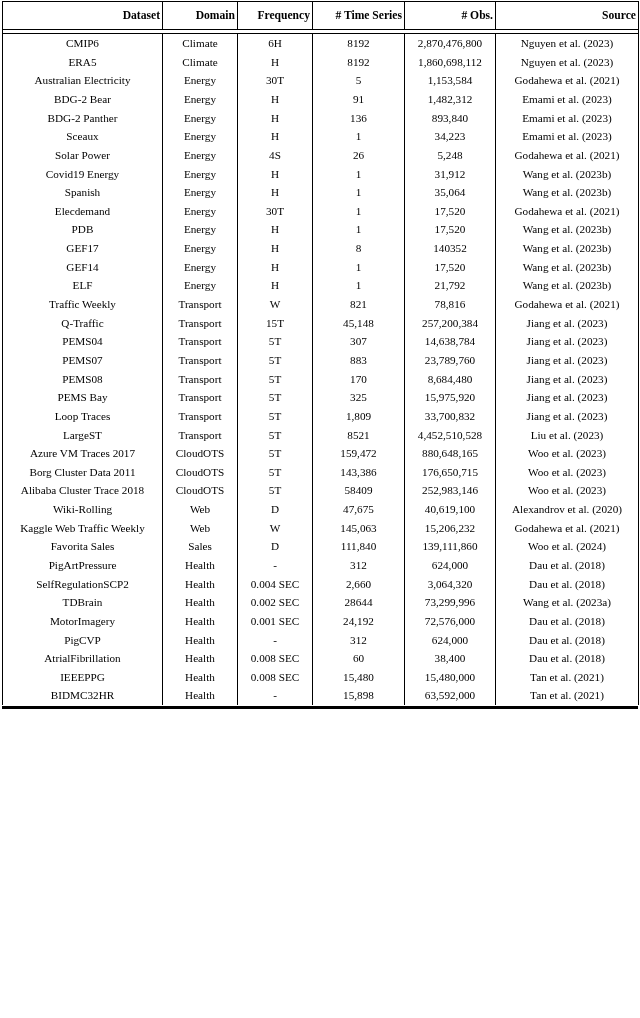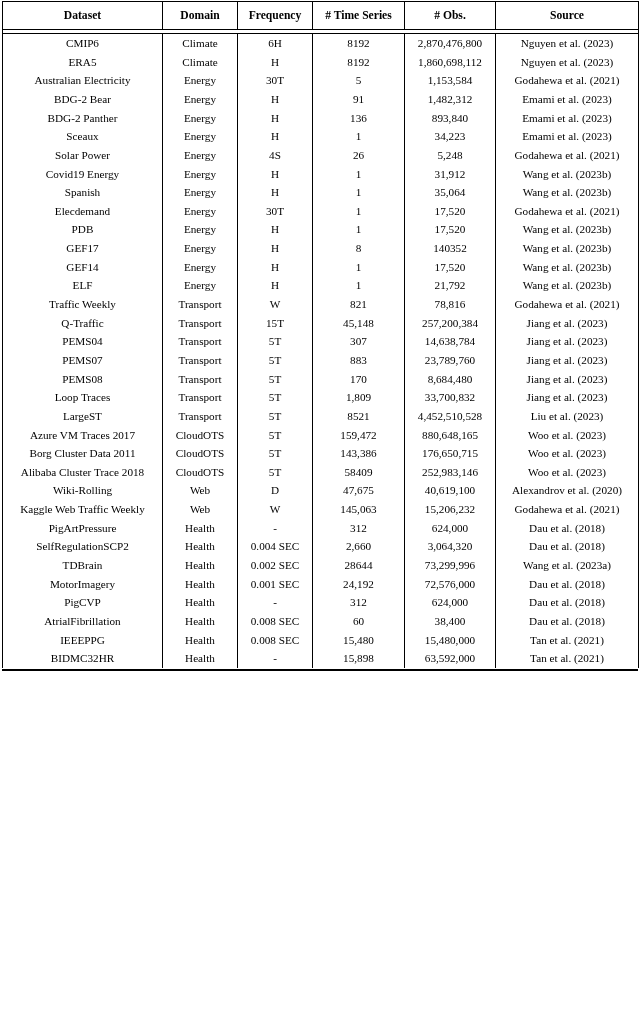--- a/index.html
+++ b/index.html
@@ -32,21 +32,21 @@
   
   table.dataset-table {
     border-left: 1.6px solid #000;
     border-right: 1.6px solid #000;
     border-top: 1.6px solid #000;
   }
 
   thead th {
     font-weight: bold;
     font-size: 11.6px;
-    text-align: center;
+    text-align: right;
     padding: 7px 2px 7px 2px;
     border-right: 1.3px solid #000;
     white-space: nowrap;
   }
   thead th:last-child { border-right: none; }
 
   
   thead tr.header-row { border-bottom: 1.4px solid #000; }
   tr.rule-gap td {
     padding: 0;
@@ -255,20 +255,28 @@
         </tr>
         <tr>
           <td>PEMS08</td>
           <td>Transport</td>
           <td>5T</td>
           <td>170</td>
           <td>8,684,480</td>
           <td>Jiang et al. (2023)</td>
         </tr>
         <tr>
+          <td>PEMS Bay</td>
+          <td>Transport</td>
+          <td>5T</td>
+          <td>325</td>
+          <td>15,975,920</td>
+          <td>Jiang et al. (2023)</td>
+        </tr>
+        <tr>
           <td>Loop Traces</td>
           <td>Transport</td>
           <td>5T</td>
           <td>1,809</td>
           <td>33,700,832</td>
           <td>Jiang et al. (2023)</td>
         </tr>
         <tr>
           <td>LargeST</td>
           <td>Transport</td>
@@ -311,20 +319,28 @@
         </tr>
         <tr>
           <td>Kaggle Web Traffic Weekly</td>
           <td>Web</td>
           <td>W</td>
           <td>145,063</td>
           <td>15,206,232</td>
           <td>Godahewa et al. (2021)</td>
         </tr>
         <tr>
+          <td>Favorita Sales</td>
+          <td>Sales</td>
+          <td>D</td>
+          <td>111,840</td>
+          <td>139,111,860</td>
+          <td>Woo et al. (2024)</td>
+        </tr>
+        <tr>
           <td>PigArtPressure</td>
           <td>Health</td>
           <td>-</td>
           <td>312</td>
           <td>624,000</td>
           <td>Dau et al. (2018)</td>
         </tr>
         <tr>
           <td>SelfRegulationSCP2</td>
           <td>Health</td>

